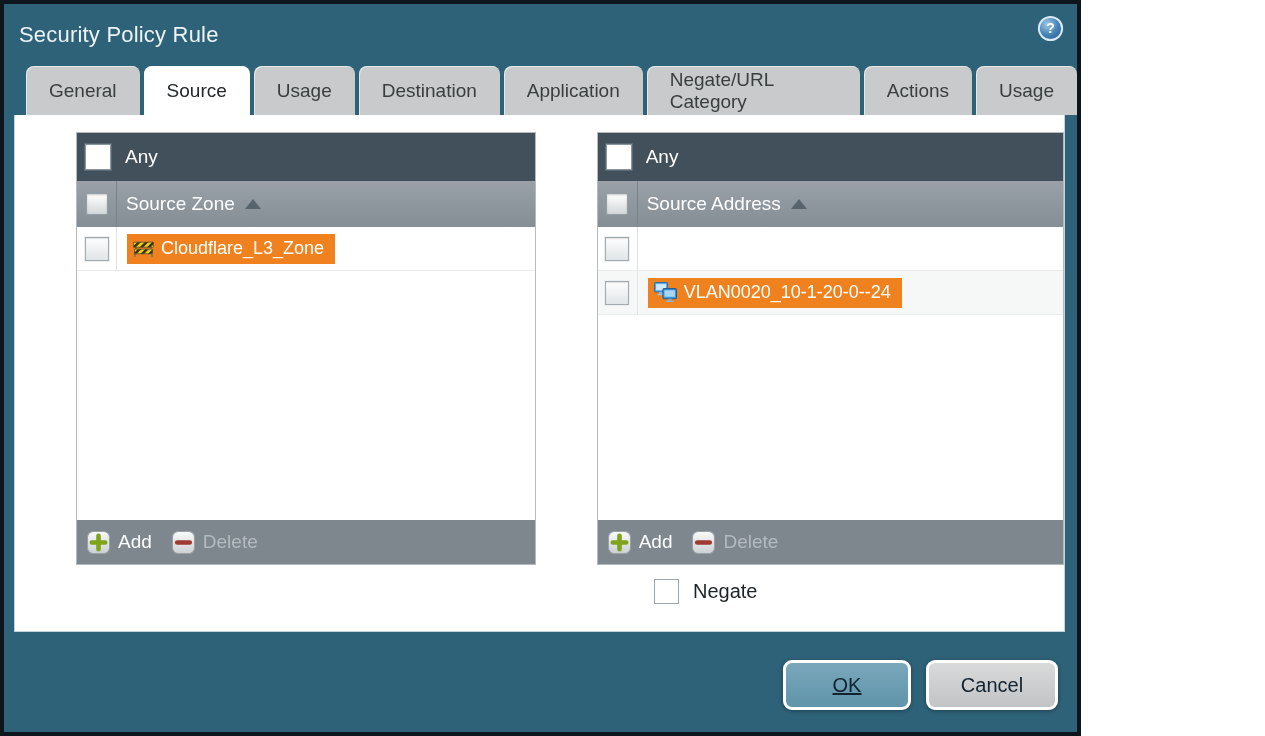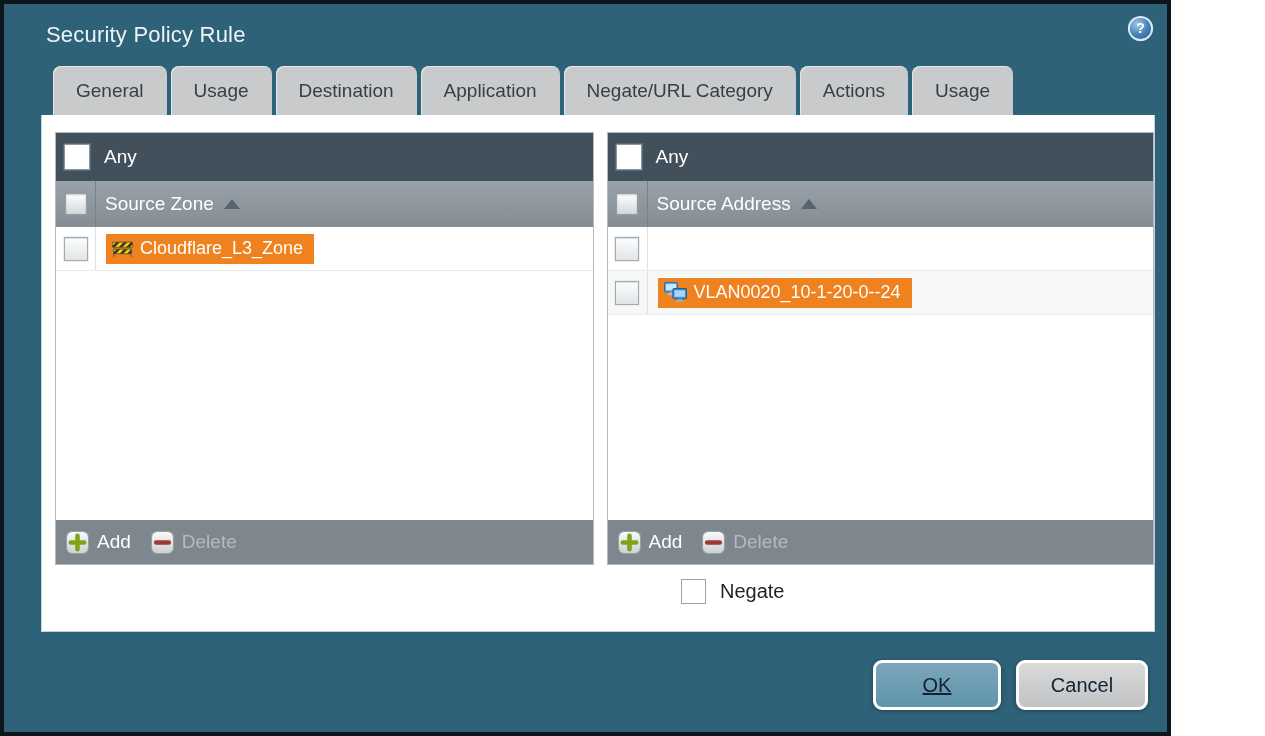--- a/index.html
+++ b/index.html
@@ -1,23 +1,22 @@
 <!DOCTYPE html>
 <html><head>
 <meta charset="utf-8">
 <style>
   * { margin:0; padding:0; box-sizing:border-box; }
   html,body { width:1265px; height:736px; font-family:"Liberation Sans", sans-serif; }
   .dialog {
-    width:1171px; height:736px;
+    width:1081px; height:736px;
     background:#2e6278;
     border:4px solid #0d161d;
     display:flex; flex-direction:column;
     overflow:hidden;
-    padding-left:27px;
   }
   
   .titlebar {
     height:62px; flex:0 0 62px;
     display:flex; align-items:center;
     padding-left:15px; position:relative;
   }
   .title { color:#eef3f6; font-size:22px; letter-spacing:0.2px; }
   .help-icon { position:absolute; right:13px; top:11px; width:27px; height:27px; cursor:pointer; }
   
@@ -42,20 +41,21 @@
     background:#ffffff;
     border:1px solid #c3d2da; border-top:none;
     padding:17px 0 0 13px;
     position:relative;
   }
   .panels { display:flex; gap:13px; }
   .panel {
     height:433px; display:flex; flex-direction:column;
     border:1px solid #b4babe;
     background:#fff;
+    margin-left:48px;
   }
   .panel.left  { width:598px; }
   .panel.right { width:608px; }
   .any-header {
     height:48px; flex:0 0 48px; background:#42505c;
     display:flex; align-items:center; gap:14px; padding-left:8px;
     color:#ffffff; font-size:19px;
   }
   .col-header {
     height:46px; flex:0 0 46px;
@@ -147,20 +147,21 @@
         </radialGradient>
       </defs>
       <circle cx="13.5" cy="13.5" r="12.6" fill="#d9e9f5"></circle>
       <circle cx="13.5" cy="13.5" r="10.6" fill="url(#hg)"></circle>
       <text x="13.5" y="18.3" text-anchor="middle" font-size="14" font-weight="bold" fill="#ffffff" font-family="Liberation Sans, sans-serif">?</text>
     </svg>
   </div>
 
   <div class="tabstrip">
     <div class="tab">General</div>
+    <div class="tab active">Source</div>
     <div class="tab">Usage</div>
     <div class="tab">Destination</div>
     <div class="tab">Application</div>
     <div class="tab">Negate/URL Category</div>
     <div class="tab">Actions</div>
     <div class="tab">Usage</div>
   </div>
 
   <div class="content">
     <div class="panels">

